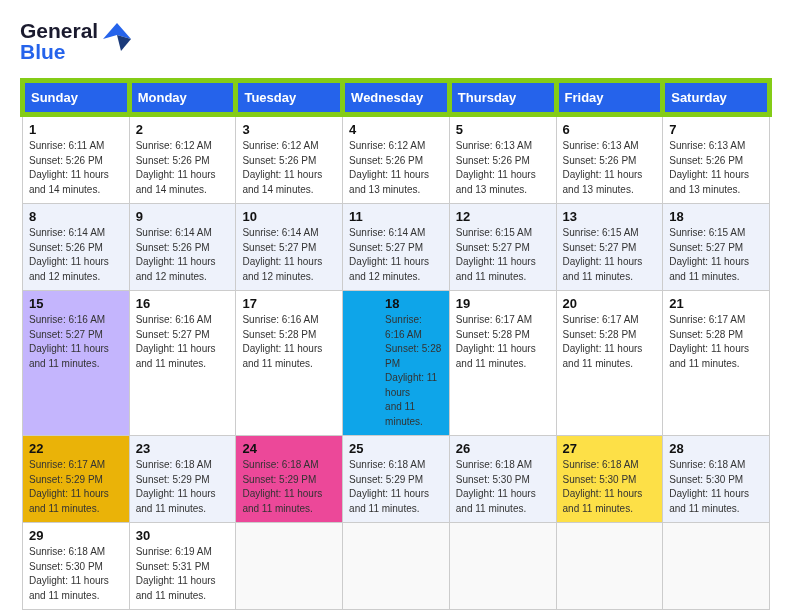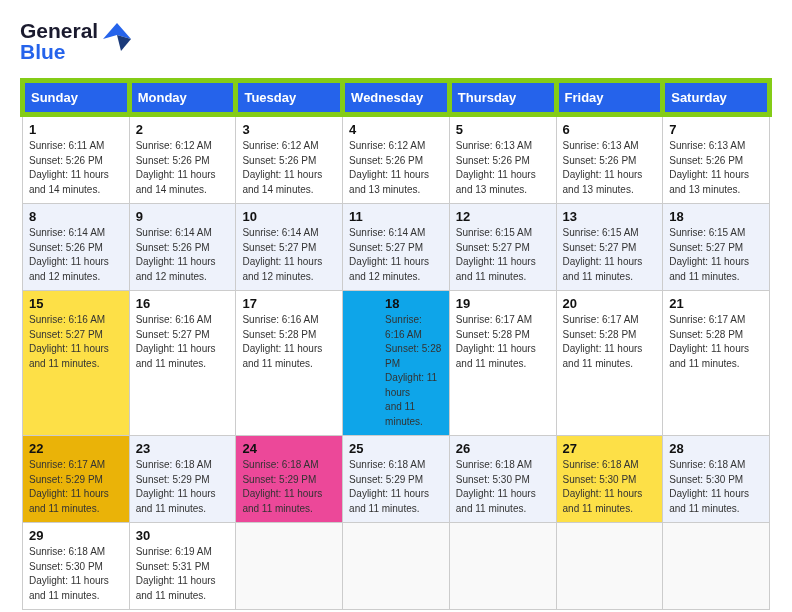--- a/index.html
+++ b/index.html
@@ -228,21 +228,21 @@
           </td>
           <td style="background: rgb(238, 242, 251);">
             <span class="day-num">18</span>
             <div class="day-info" style="white-space: pre-line;">Sunrise: 6:15 AM
 Sunset: 5:27 PM
 Daylight: 11 hours
 and 11 minutes.</div>
           </td>
         </tr>
         <tr>
-          <td style="background: #fde047;">
+          <td style="background: #c4b5fd;">
             <span class="day-num">15</span>
             <div class="day-info" style="white-space: pre-line;">Sunrise: 6:16 AM
 Sunset: 5:27 PM
 Daylight: 11 hours
 and 11 minutes.</div>
           </td>
           <td style="background: rgb(255, 255, 255);">
             <span class="day-num">16</span>
             <div class="day-info" style="white-space: pre-line;">Sunrise: 6:16 AM
 Sunset: 5:27 PM

